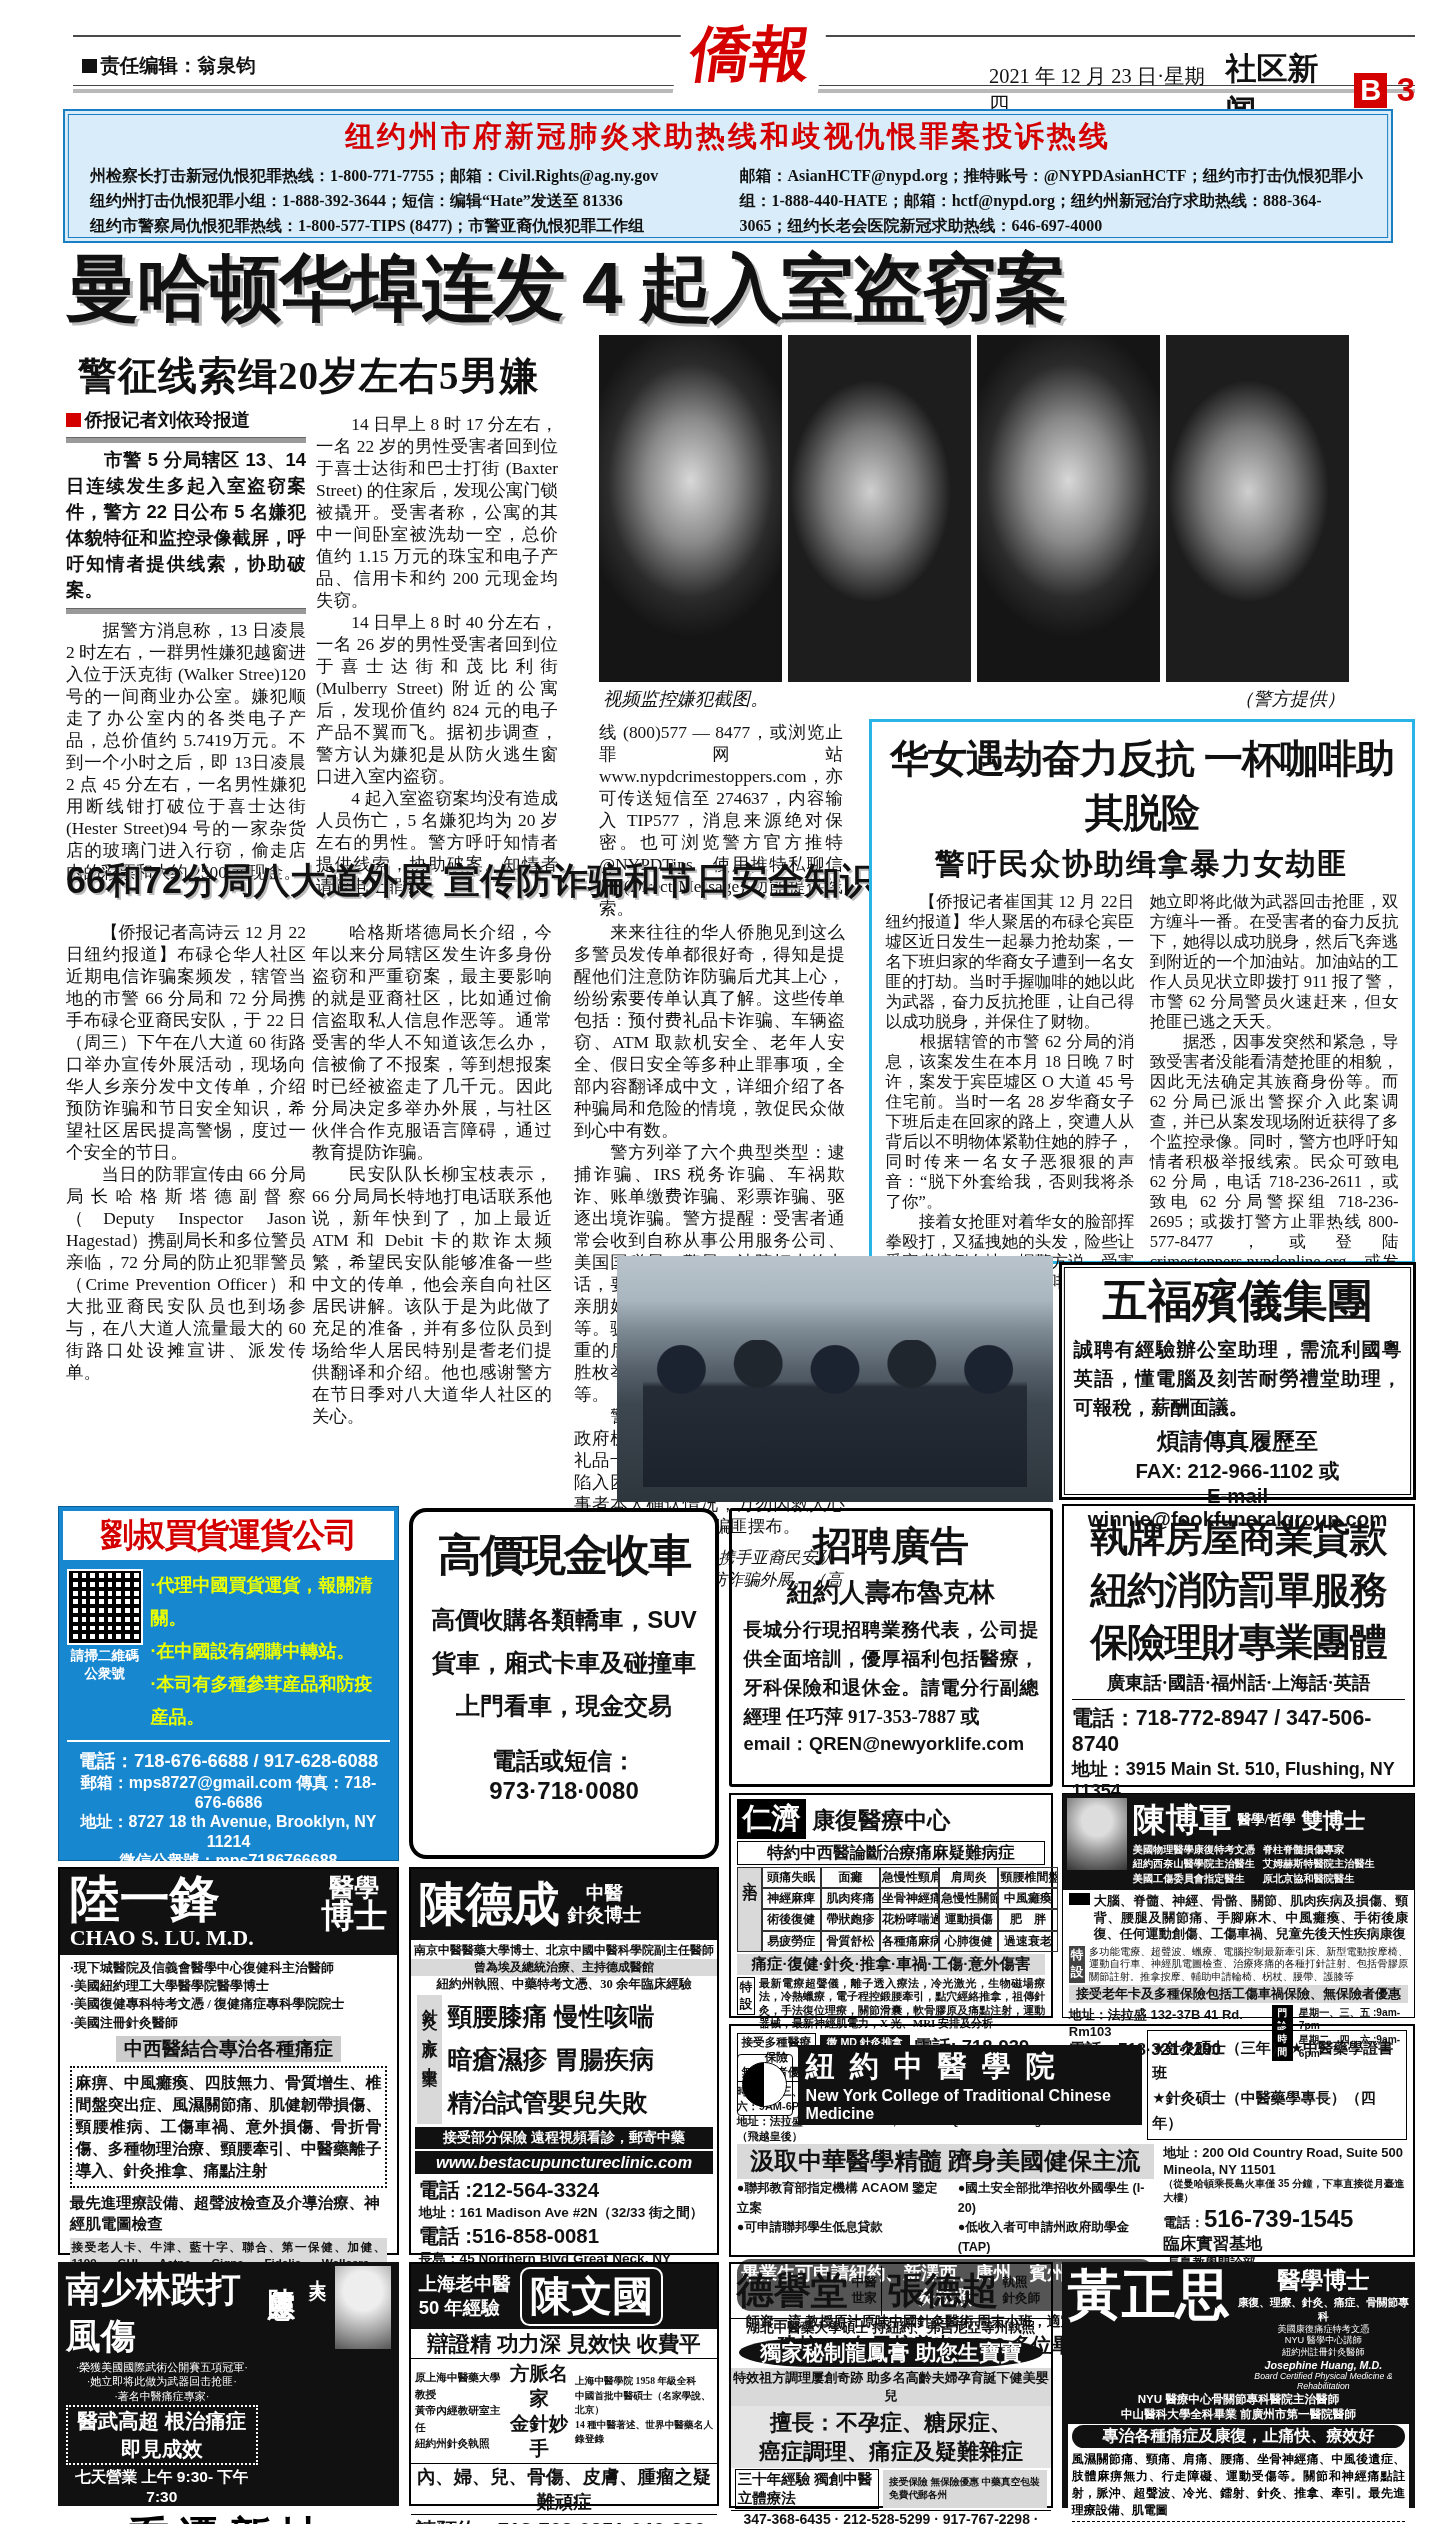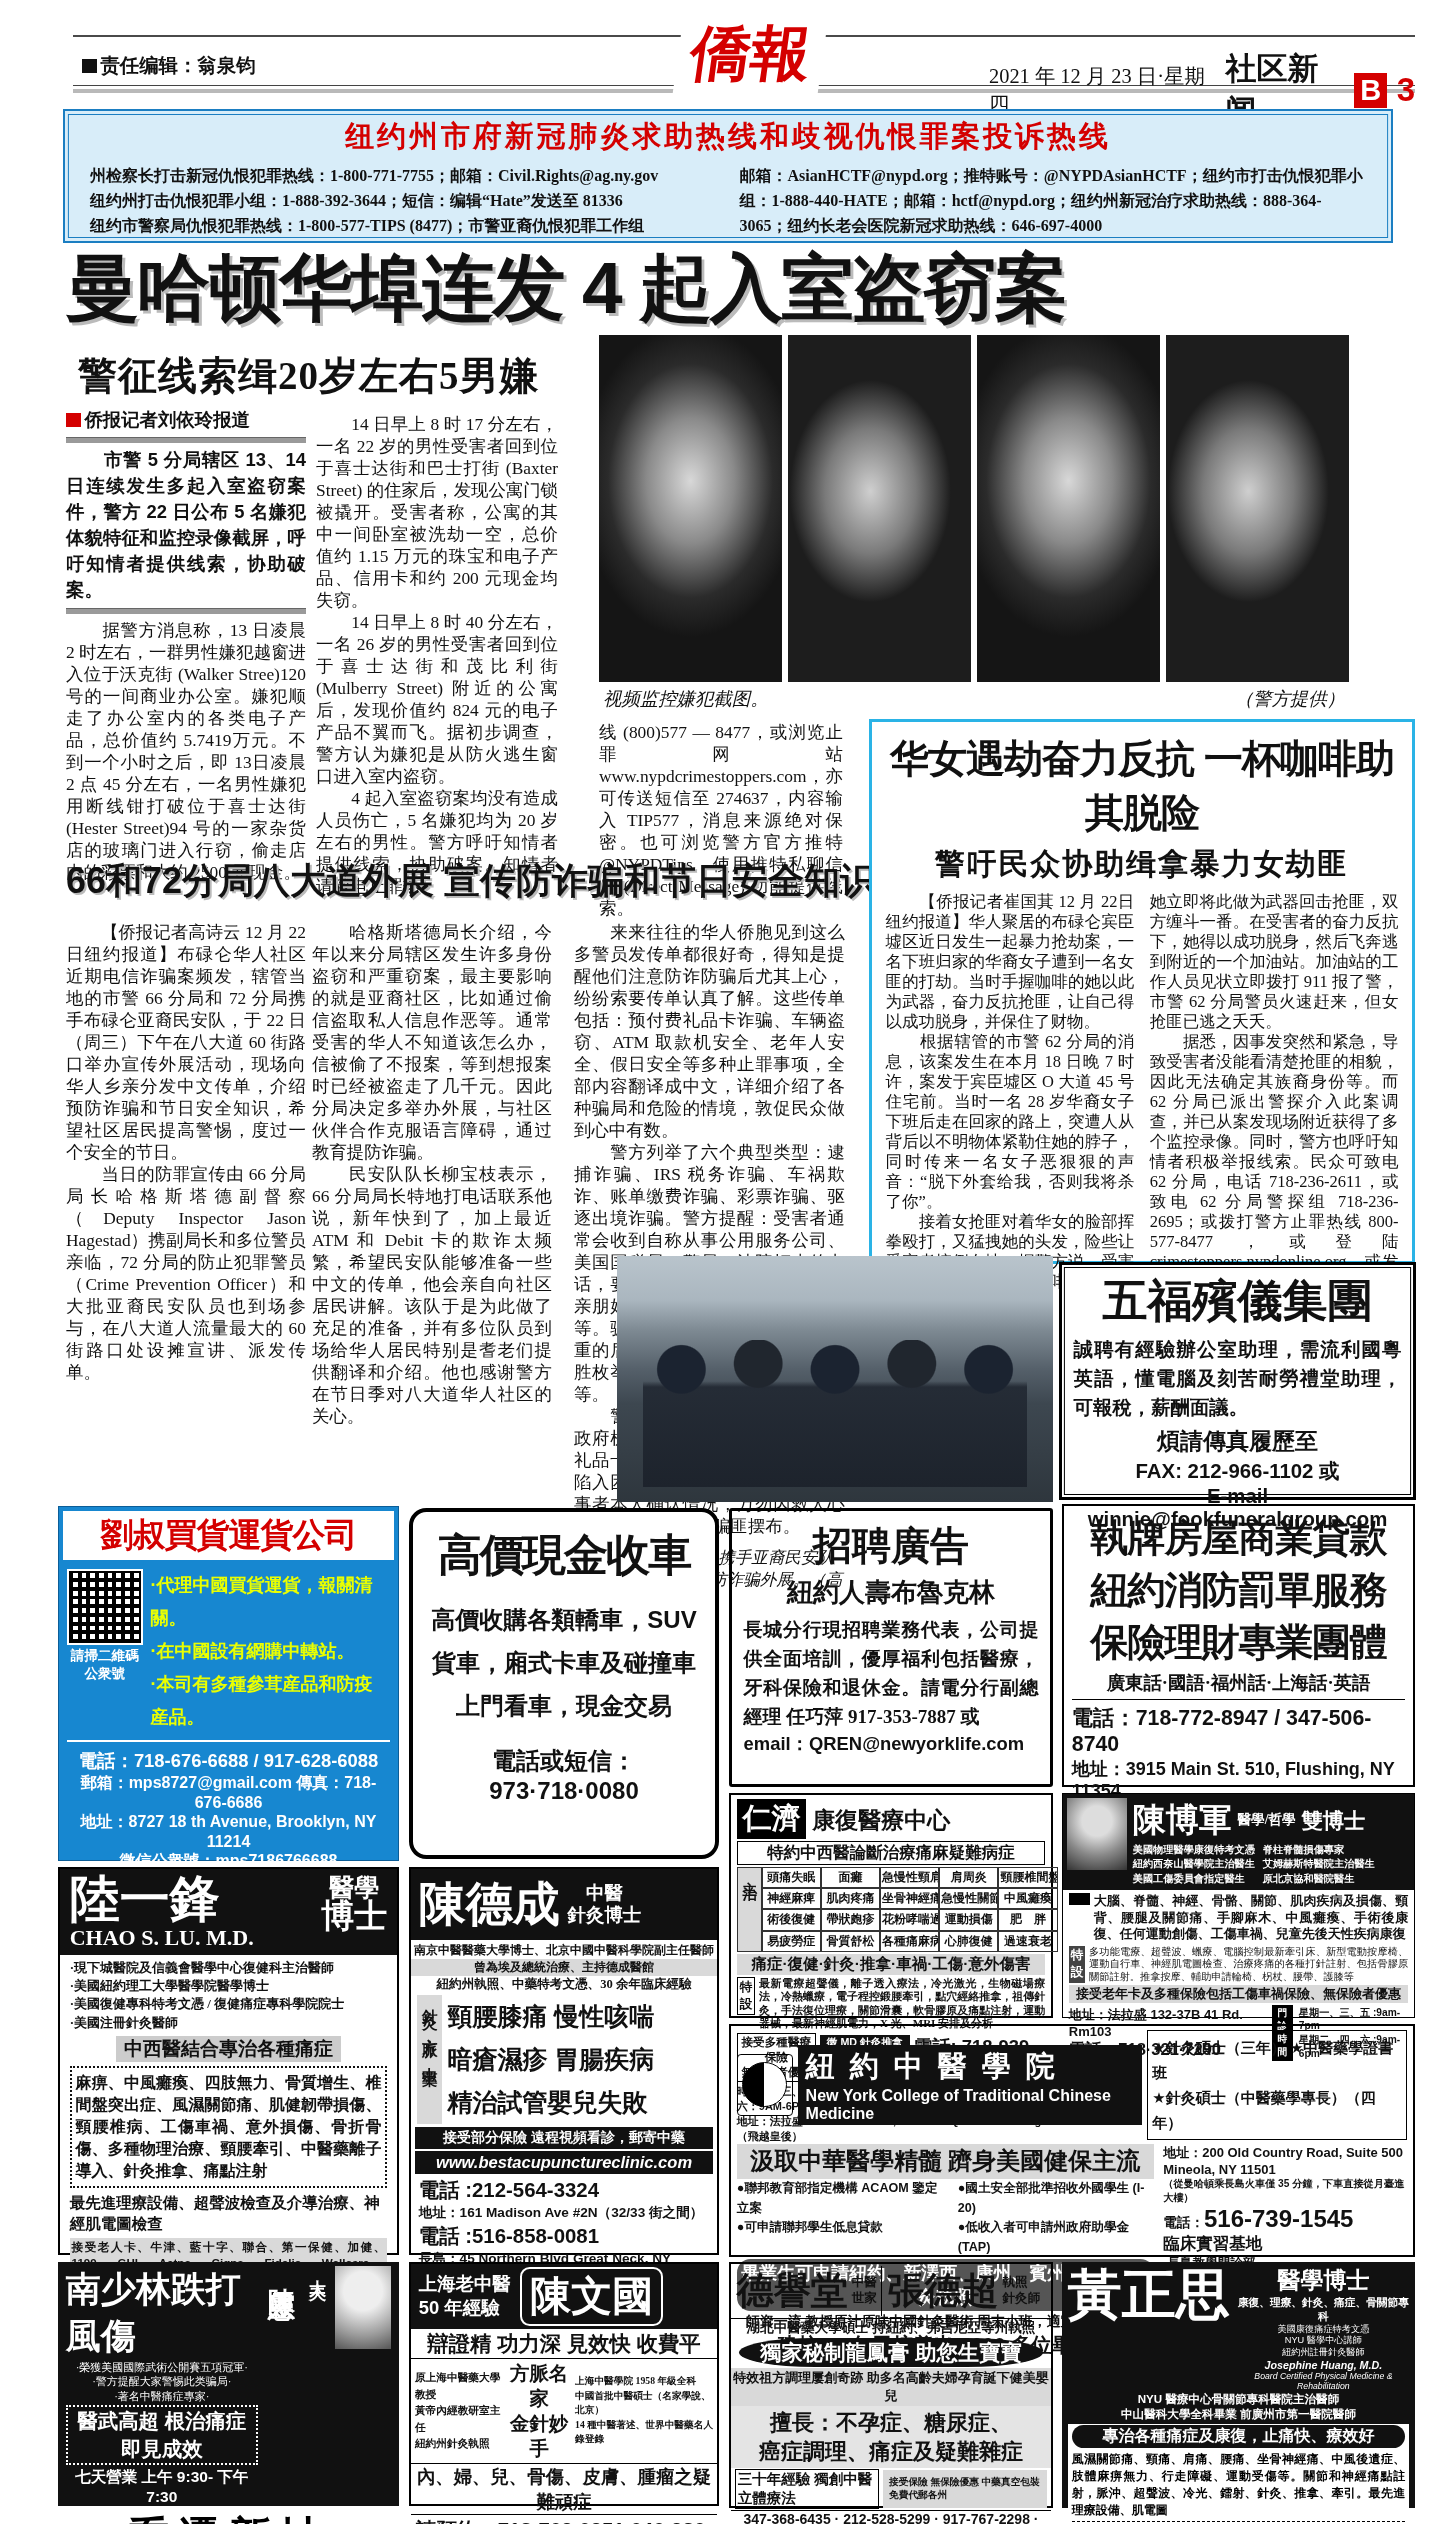--- a/index.html
+++ b/index.html
@@ -380,21 +380,21 @@
       </div>
     </div>
   </div>
 
   <div class="abs blackband" style="left:58px;top:2262px;width:341px;height:244px;padding:3.9px 7.8px">
     <div style="display:flex;gap:5.8px">
       <div style="flex:1">
         <div class="sans blk" style="font-size:35px">南少林跌打風傷</div>
         <div class="serif ctr" style="font-size:11px;line-height:14.5px">
             <div class="li-item">·榮獲美國國際武術公開賽五項冠軍·</div>
-            <div class="li-item">·警方提醒大家警惕此类骗局·</div>
+            <div class="li-item">·她立即将此做为武器回击抢匪·</div>
             <div class="li-item">·著名中醫痛症專家·</div>
           </div>
         <div class="sans blk ctr dotbox" style="font-size:20.4px;border-color:#fff;margin-top:1.9px">醫武高超  根治痛症  即見成效</div>
         <div class="sans b ctr" style="font-size:15.5px;margin-top:1.9px">七天營業 上午 9:30- 下午 7:30</div>
       </div>
       <div class="serif blk vtext" style="font-size:27px">陳靈恩</div>
       <div class="serif b vtext" style="font-size:17.4px">大夫</div>
       <div style="width:56px;height:83px;background:radial-gradient(circle at 50% 30%,#eee 30%,#999 70%,#555 100%)"></div>
     </div>
     <div style="background:#fff;color:#000;margin-top:2.9px" class="sans blk ctr"><span style="font-size:43px;letter-spacing:7.8px">喬遷新址</span></div>

